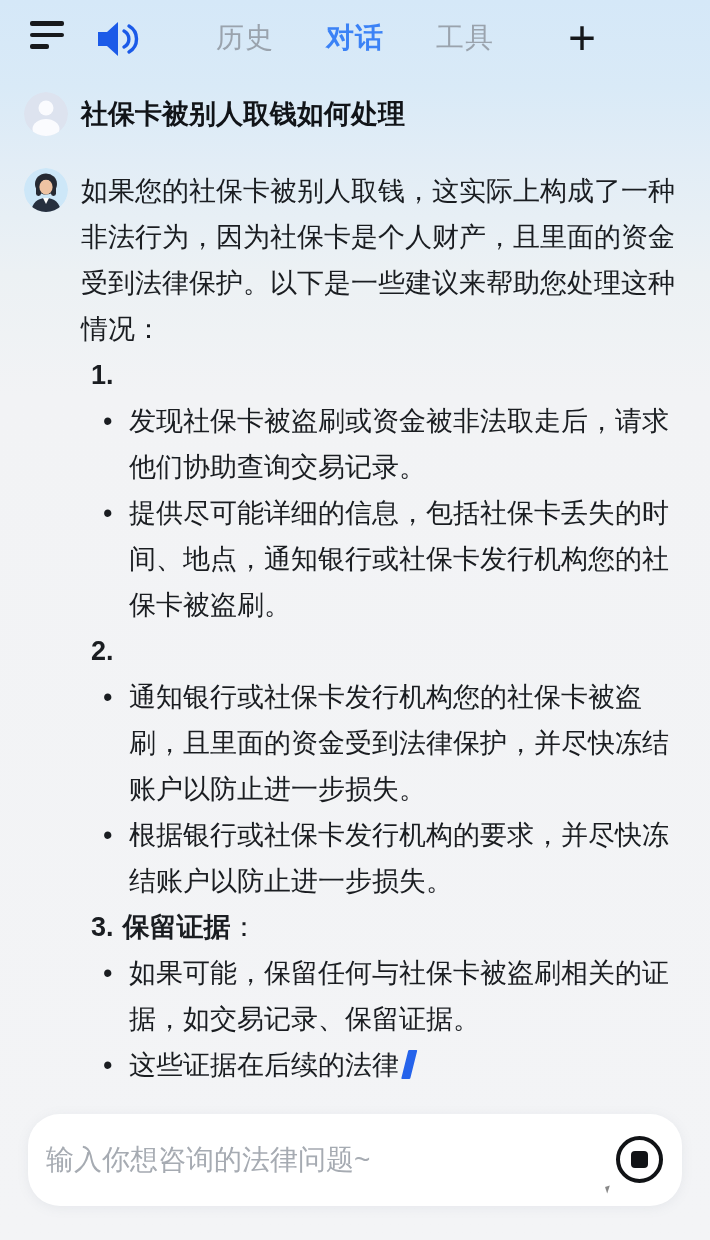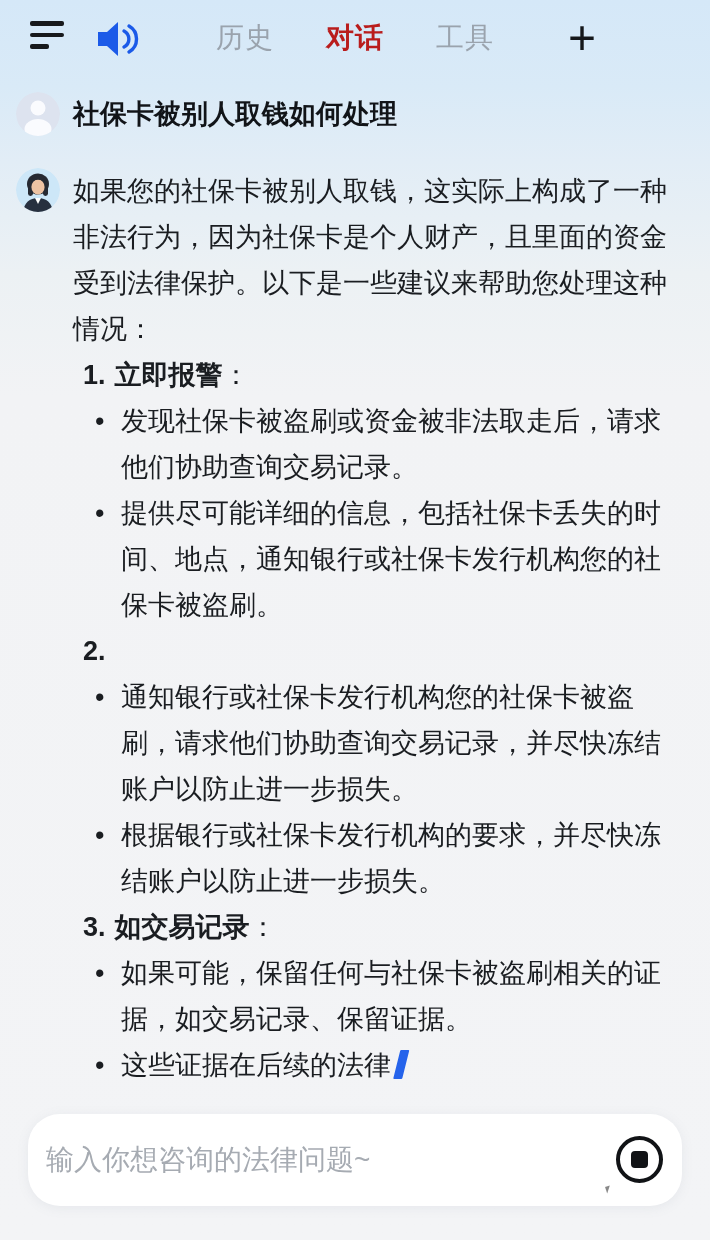--- a/index.html
+++ b/index.html
@@ -15,26 +15,26 @@
   .header { position:absolute; top:0; left:0; width:628px; height:76px;padding-left:13px; }
   .menu-icon { position:absolute; left:30px; top:21px; width:34px; height:34px; cursor:pointer; }
   .menu-icon i { display:block; height:4.5px; background:#17191c; border-radius:2px; margin-bottom:7px; }
   .menu-icon i:nth-child(1){ width:34px; }
   .menu-icon i:nth-child(2){ width:34px; }
   .menu-icon i:nth-child(3){ width:19px; }
   .speaker-icon { position:absolute; left:96px; top:19px; width:48px; height:40px; cursor:pointer; }
   .tabs { position:absolute; left:0; top:0; width:710px; height:76px;
           display:flex; justify-content:center; align-items:center; gap:52px; pointer-events:none; }
   .tab { font-size:28px; color:#9aa3ad; letter-spacing:1px; pointer-events:auto; cursor:pointer; }
-  .tab.active { color:#b91c1c; font-weight:700; }
+  .tab.active { color:#3b82f6; font-weight:700; }
   .plus-btn { position:absolute; right:18px; top:6px; width:56px; height:64px;
               font-size:48px; font-weight:200; color:#15171a; text-align:center; line-height:64px; cursor:pointer; }
 
   
-  .chat { position:absolute; top:76px; left:0; width:710px; padding:0 16px; }
+  .chat { position:absolute; top:76px; left:0; width:710px; padding:0 24px; }
   .msg-row { display:flex; align-items:flex-start; }
   .user-row { margin-top:16px; }
   .assistant-row { margin-top:32px; }
   .avatar { flex:0 0 44px; width:44px; height:44px; border-radius:50%; overflow:hidden; }
   .user-text { margin-left:13px; font-size:27px; font-weight:700; line-height:44px; color:#111418; }
   .assistant-body { margin-left:13px; width:606px; font-size:27px; line-height:46px; color:#1a1d21;
                     word-break:normal; overflow-wrap:break-word; }
   .intro { width:606px; }
   .section-head { display:flex; margin-left:10px; font-weight:700; }
   .section-num { margin-right:9px; }
@@ -109,21 +109,20 @@
         <path d="M7 44 q2 -14 15 -14 q13 0 15 14 z" fill="#27303f"></path>
         <path d="M19 30 l3 6 l3 -6 z" fill="#ffffff"></path>
       </svg>
     </div>
     <div class="assistant-body">
       <div class="intro">如果您的社保卡被别人取钱，这实际上构成了一种非法行为，因为社保卡是个人财产，且里面的资金受到法律保护。以下是一些建议来帮助您处理这种情况：</div>
       <div id="sections">
   <div>
     <div class="section-head">
       <span class="section-num">1.</span>
-      <span><span>立即报警</span><span class="section-colon">：</span></span>
     </div>
     <div>
   <div class="bullet">
     <span class="bullet-marker">•</span>
     <span class="bullet-text">发现社保卡被盗刷或资金被非法取走后，请求他们协助查询交易记录。</span>
   </div>
 
   <div class="bullet">
     <span class="bullet-marker">•</span>
     <span class="bullet-text">提供尽可能详细的信息，包括社保卡丢失的时间、地点，通知银行或社保卡发行机构您的社保卡被盗刷。</span>
@@ -131,34 +130,34 @@
 </div>
   </div>
 
   <div>
     <div class="section-head">
       <span class="section-num">2.</span>
     </div>
     <div>
   <div class="bullet">
     <span class="bullet-marker">•</span>
-    <span class="bullet-text">通知银行或社保卡发行机构您的社保卡被盗刷，请求他们协助查询交易记录，并尽快冻结账户以防止进一步损失。</span>
+    <span class="bullet-text">通知银行或社保卡发行机构您的社保卡被盗刷，且里面的资金受到法律保护，并尽快冻结账户以防止进一步损失。</span>
   </div>
 
   <div class="bullet">
     <span class="bullet-marker">•</span>
     <span class="bullet-text">根据银行或社保卡发行机构的要求，并尽快冻结账户以防止进一步损失。</span>
   </div>
 </div>
   </div>
 
   <div>
     <div class="section-head">
       <span class="section-num">3.</span>
-      <span><span>如交易记录</span><span class="section-colon">：</span></span>
+      <span><span>保留证据</span><span class="section-colon">：</span></span>
     </div>
     <div>
   <div class="bullet">
     <span class="bullet-marker">•</span>
     <span class="bullet-text">如果可能，保留任何与社保卡被盗刷相关的证据，如交易记录、保留证据。</span>
   </div>
 
   <div class="bullet">
     <span class="bullet-marker">•</span>
     <span class="bullet-text">这些证据在后续的法律<span class="stream-cursor" style="background: rgb(37, 99, 235);"></span></span>

